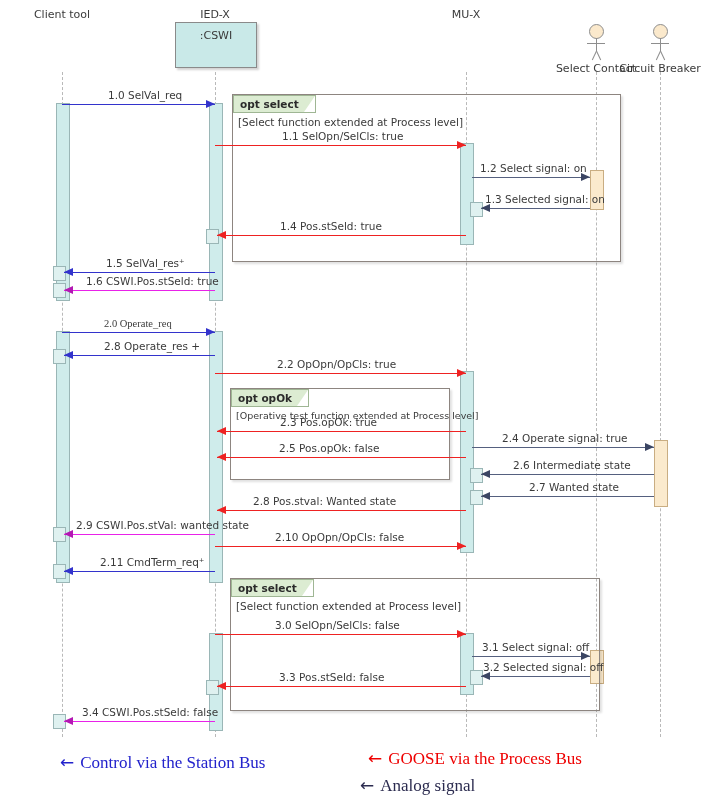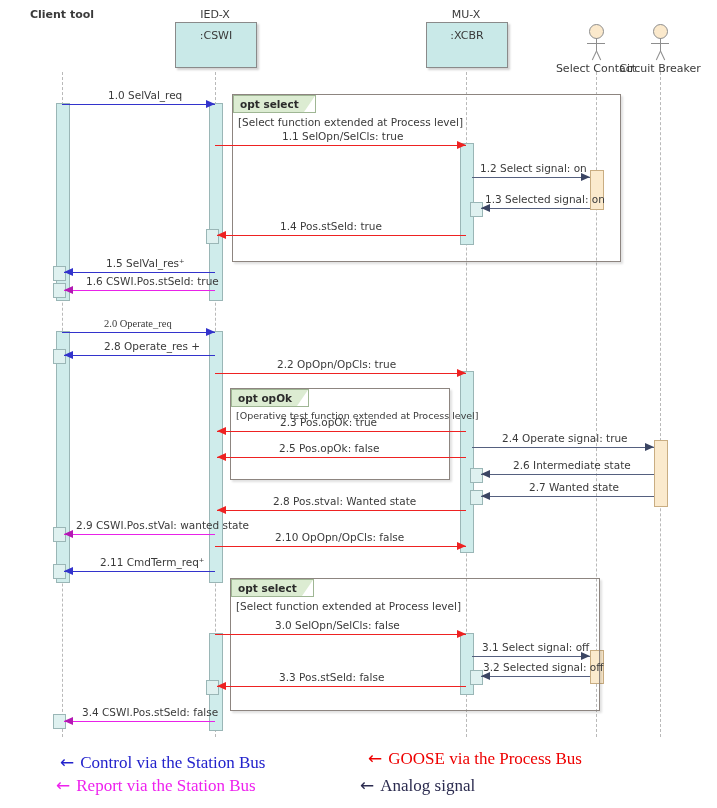--- a/index.html
+++ b/index.html
@@ -44,31 +44,28 @@
 <body>
 
 <div id="root">
 
   <div class="lifeline" style="left:62px; top:72px;  height:665px;"></div>
   <div class="lifeline" style="left:215px;top:72px;  height:665px;"></div>
   <div class="lifeline" style="left:466px;top:72px;  height:665px;"></div>
   <div class="lifeline" style="left:596px;top:72px;  height:665px;"></div>
   <div class="lifeline" style="left:660px;top:72px;  height:665px;"></div>
 
-  <div class="pname" style="left:12px;top:8px;width:100px;font-weight:bold;">Client tool</div>
+  <div class="pname" style="left:12px;top:8px;width:100px;">Client tool</div>
 
   <div class="pname" style="left:165px;top:8px;width:100px;">IED-X</div>
   <div class="pbox" style="left:175px;top:22px;width:80px;height:44px;">
     <div class="pbox-label">:CSWI</div>
   </div>
 
   <div class="pname" style="left:416px;top:8px;width:100px;">MU-X</div>
-  <div class="pbox" style="left:426px;top:22px;width:80px;height:44px;">
-    <div class="pbox-label">:XCBR</div>
-  </div>
 
   <div class="actor-head" style="left:589px;top:24px;"></div>
   <div class="actor-body" style="left:596px;top:38px;"></div>
   <div class="actor-arms" style="left:587px;top:43px;width:18px;"></div>
   <div class="actor-leg" style="left:596px;top:51px;transform:rotate(25deg);transform-origin:top;"></div>
   <div class="actor-leg" style="left:596px;top:51px;transform:rotate(-25deg);transform-origin:top;"></div>
   <div class="pname" style="left:546px;top:62px;width:100px;">Select Contact</div>
 
   <div class="actor-head" style="left:653px;top:24px;"></div>
   <div class="actor-body" style="left:660px;top:38px;"></div>
@@ -202,21 +199,21 @@
 
   <div class="msg" style="left:481px;top:496px;width:173px;">
     <div class="line" style="border-color:#55607f;"></div>
     <div class="head" style="left:0;border-width:4.5px 9px 4.5px 0;border-color:transparent #3b4563 transparent transparent;"></div>
     <div class="lbl" style="left:48px;">2.7 Wanted state</div>
   </div>
 
   <div class="msg" style="left:217px;top:510px;width:249px;">
     <div class="line" style="border-color:#ee2222;"></div>
     <div class="head" style="left:0;border-width:4.5px 9px 4.5px 0;border-color:transparent #ee2222 transparent transparent;"></div>
-    <div class="lbl" style="left:56px;text-align:center;">2.8 Pos.stval: Wanted state</div>
+    <div class="lbl" style="left:36px;text-align:center;">2.8 Pos.stval: Wanted state</div>
   </div>
 
   <div class="msg" style="left:64px;top:534px;width:151px;">
     <div class="line" style="border-color:#e822e8;"></div>
     <div class="head" style="left:0;border-width:4.5px 9px 4.5px 0;border-color:transparent #b318b3 transparent transparent;"></div>
     <div class="lbl" style="left:12px;">2.9 CSWI.Pos.stVal: wanted state</div>
   </div>
 
   <div class="msg" style="left:215px;top:546px;width:251px;">
     <div class="line" style="border-color:#ee2222;"></div>
@@ -259,20 +256,17 @@
     <div class="head" style="left:0;border-width:4.5px 9px 4.5px 0;border-color:transparent #b318b3 transparent transparent;"></div>
     <div class="lbl" style="left:18px;">3.4 CSWI.Pos.stSeld: false</div>
   </div>
 
   <div class="legend" style="left:60px;top:752px;color:#2222cc;">
     <span class="ar">←</span><span>Control via the Station Bus</span>
   </div>
   <div class="legend" style="left:368px;top:748px;color:#ee0000;">
     <span class="ar">←</span><span>GOOSE via the Process Bus</span>
   </div>
-  <div class="legend" style="left:56px;top:775px;color:#ee22ee;">
-    <span class="ar">←</span><span>Report via the Station Bus</span>
-  </div>
   <div class="legend" style="left:360px;top:775px;color:#2b2b4f;">
     <span class="ar">←</span><span>Analog signal</span>
   </div>
 
 </div>
 
 </body></html>

